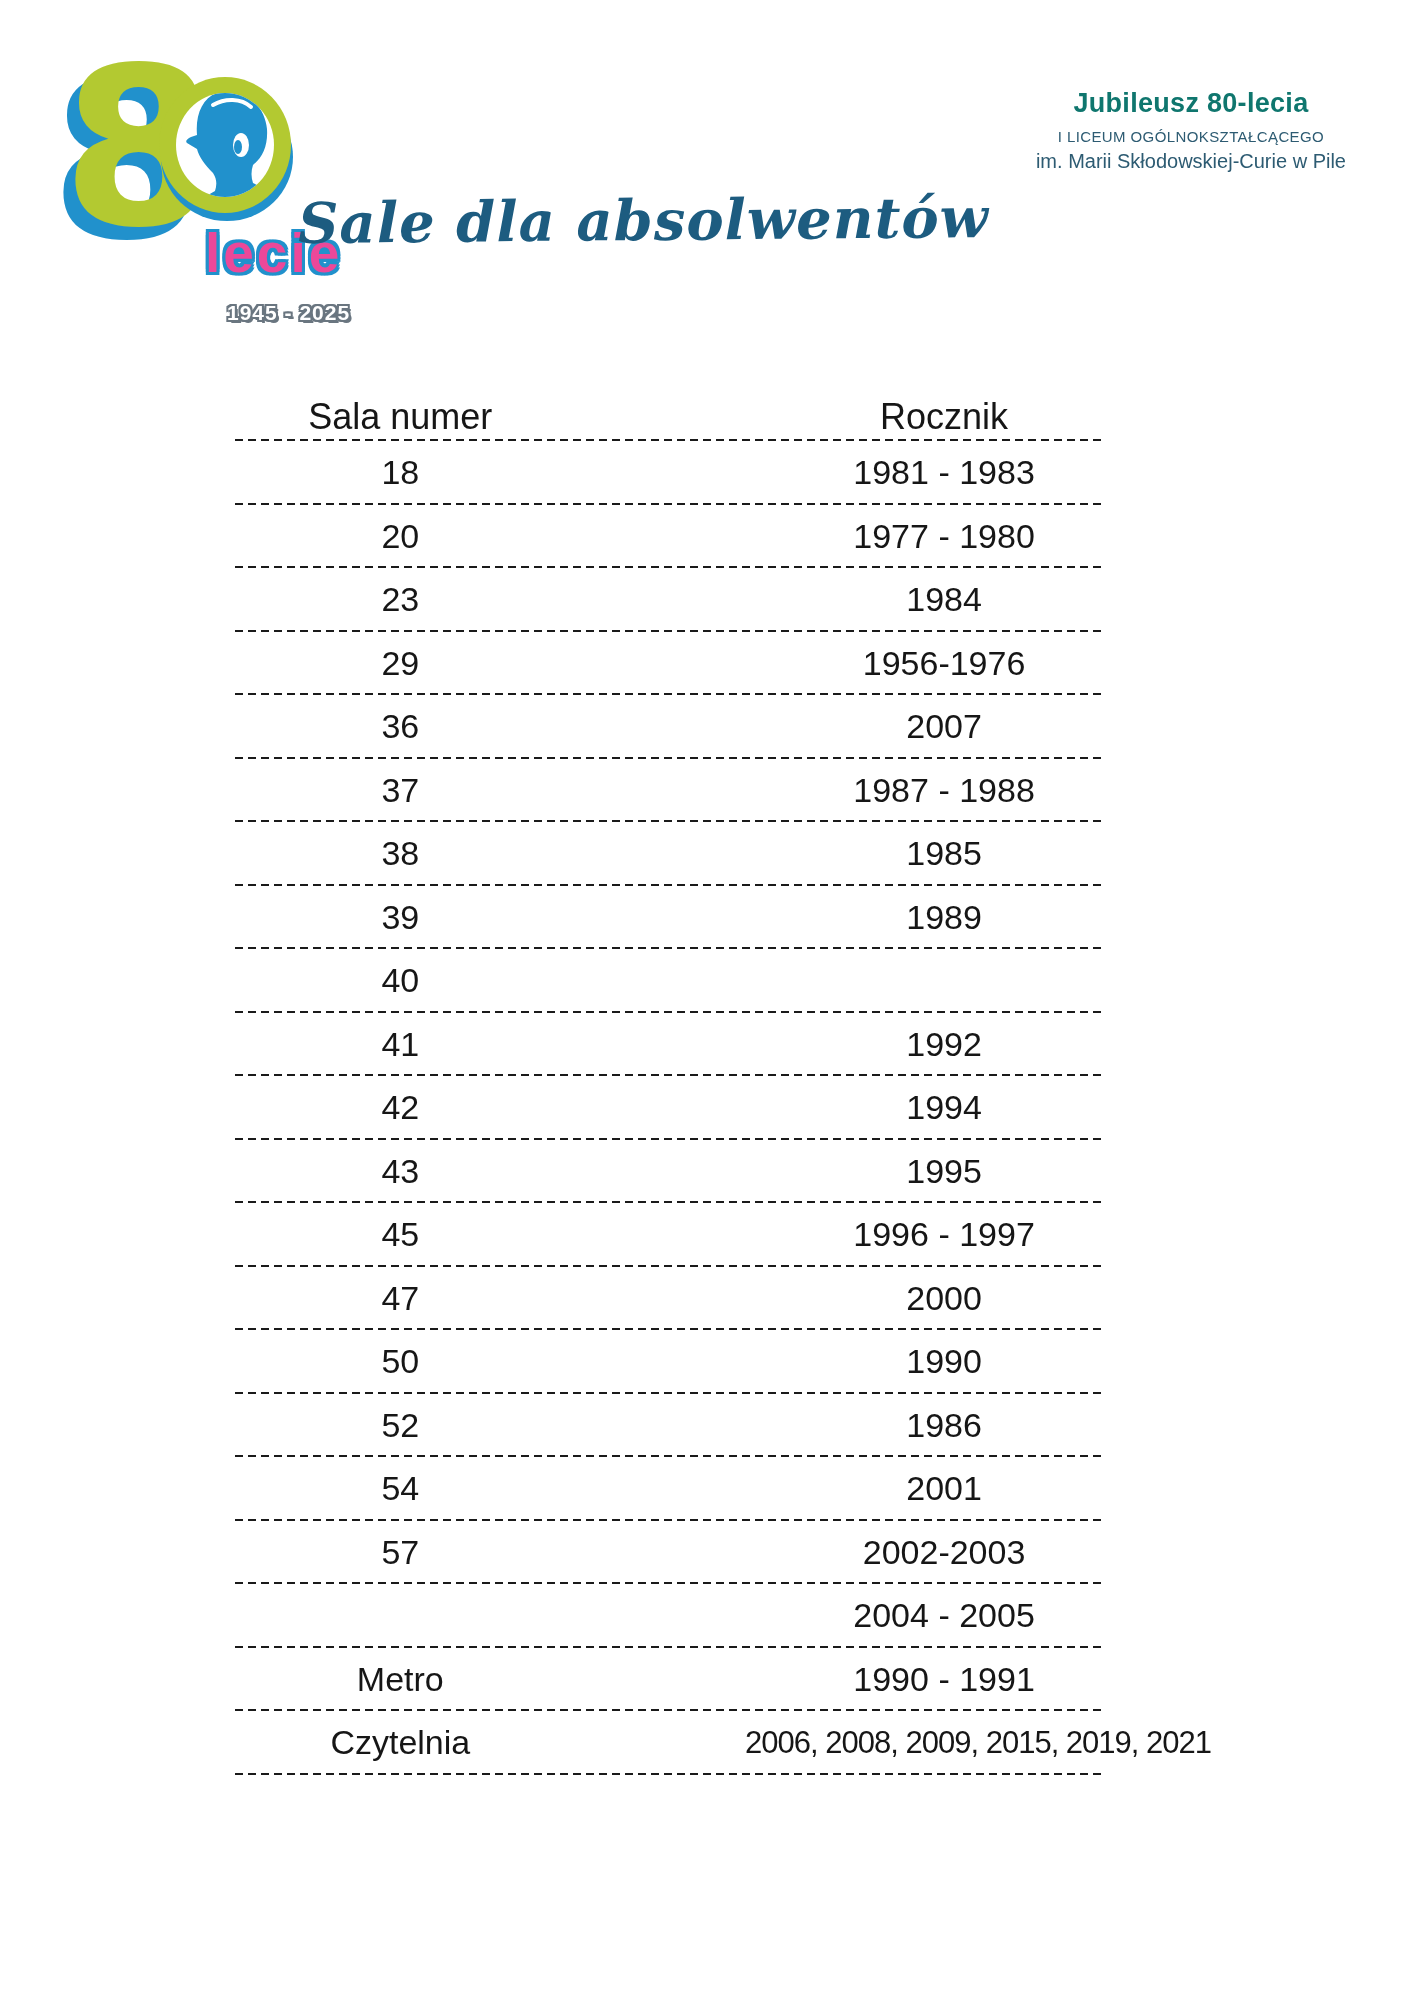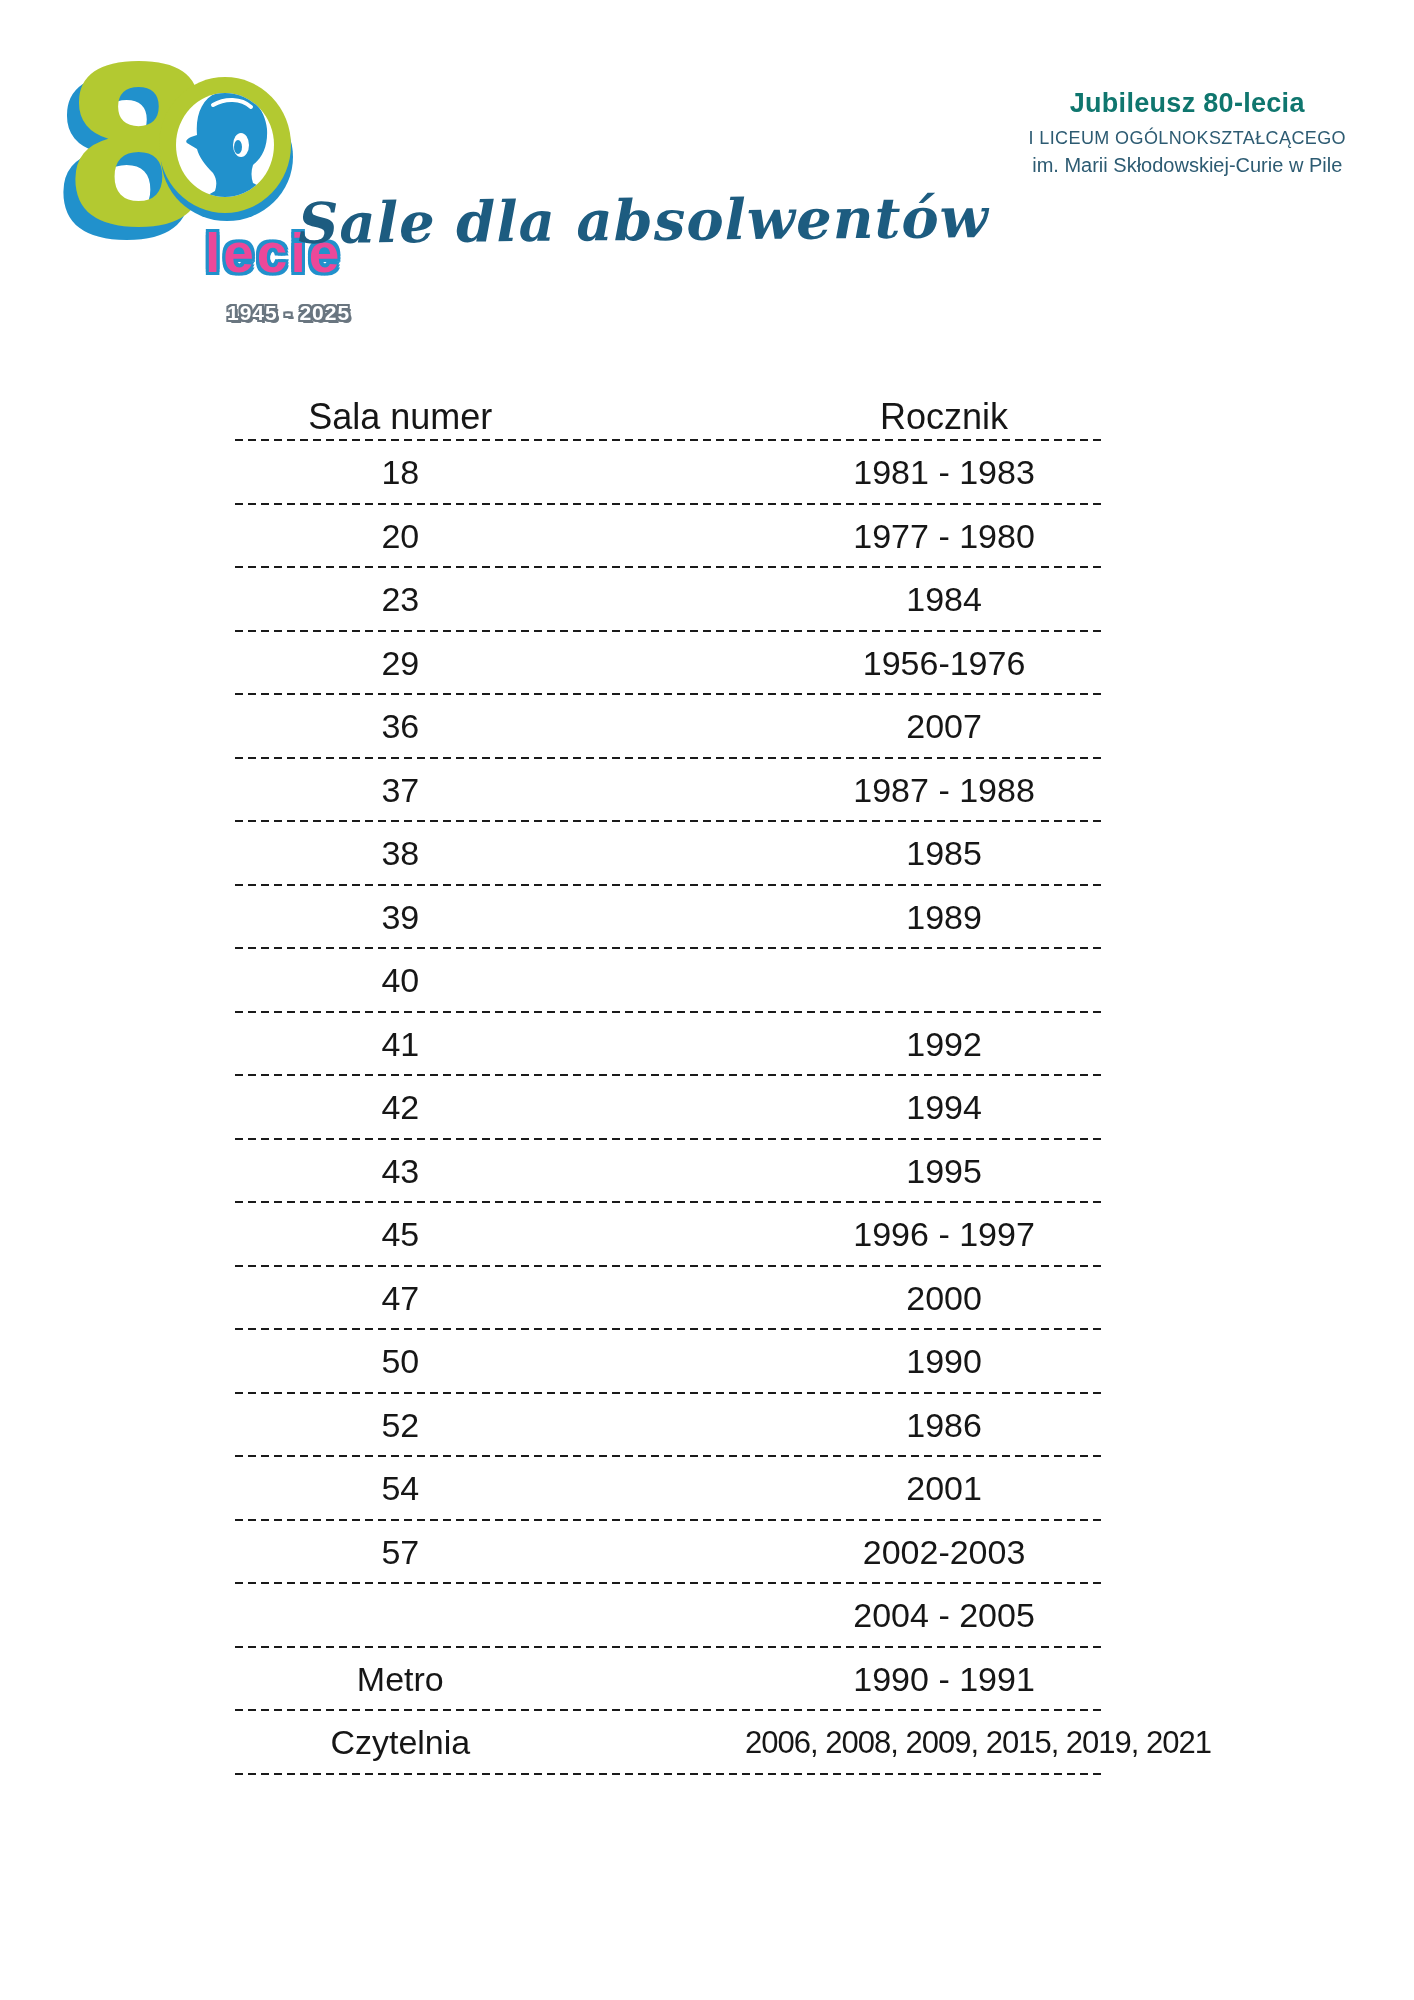--- a/index.html
+++ b/index.html
@@ -41,21 +41,21 @@
       3px 3px 0 #6a7680;
     margin-top: 32px;
   }
 
   
   .header-right {
     position: absolute; right: 68px; top: 88px;
     text-align: center; color: #2d5b72;
   }
   .header-line1 { font-size: 27px; font-weight: 700; color: #0f766e; letter-spacing: 0.3px; }
-  .header-line2 { font-size: 18px; margin-top: 9px; letter-spacing: 0.4px; }
+  .header-line2 { font-size: 15px; margin-top: 9px; letter-spacing: 0.4px; }
   .header-line3 { font-size: 20px; margin-top: 5px; }
 
   
   .page-title {
     position: absolute; left: 298px; top: 190px;
     font-family: "DejaVu Serif", serif;
     font-style: italic; font-weight: 800;
     font-size: 56px; line-height: 1.1;
     color: #1d5c80;
     letter-spacing: 1px;

